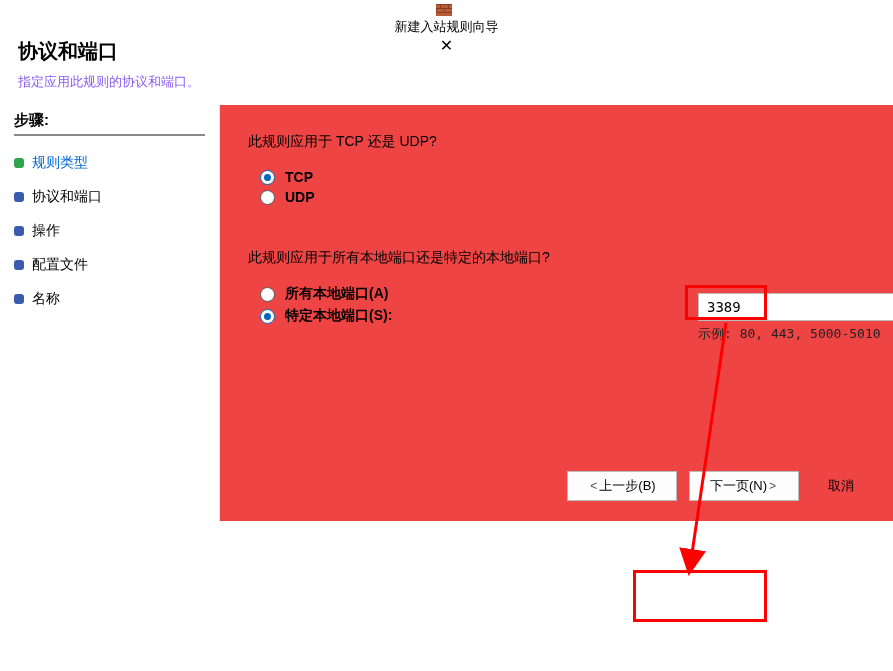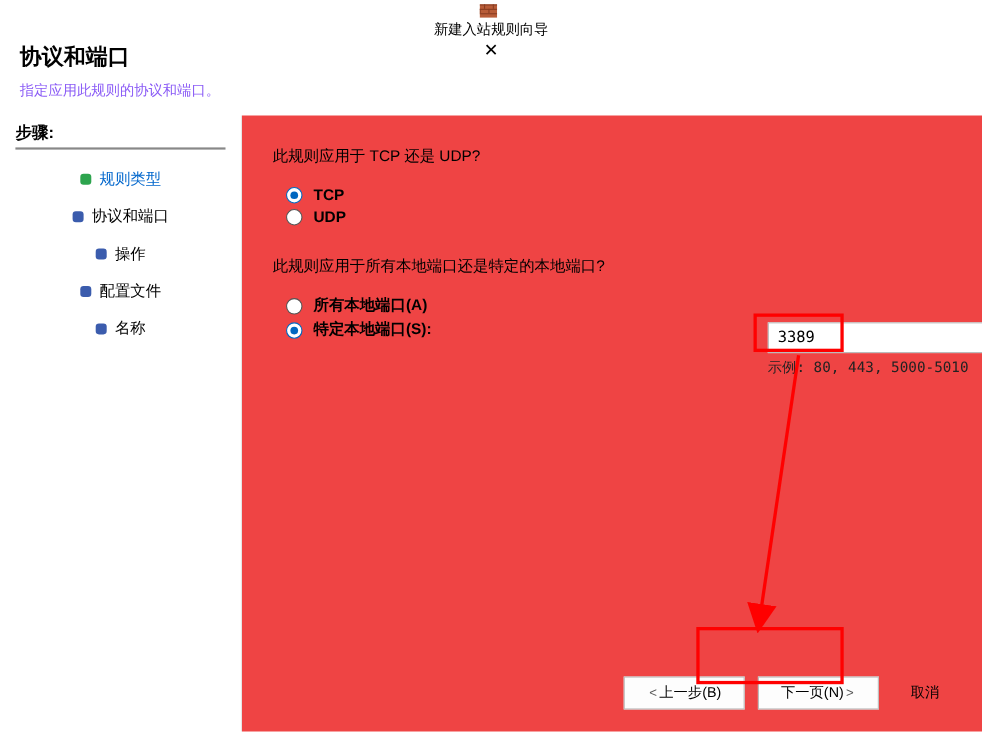--- a/index.html
+++ b/index.html
@@ -41,40 +41,39 @@
   font-size: 20px;
   font-weight: bold;
   margin-bottom: 8px;
 }
 .header .sub {
   font-size: 13px;
   color: #8b5cf6;
 }
 .body {
   display: flex;
-  height: 560px;
+  height: 416px;
 }
 .sidebar {
   width: 220px;
   padding: 6px 14px 0 14px;
   border-right: 1px solid #e5e5e5;
 }
 .steps-hdr {
   font-weight: bold;
   font-size: 15px;
   padding-bottom: 4px;
   margin-bottom: 10px;
   border-bottom: 2px solid #888;
 }
 .step {
   display: flex;
   align-items: center;
   padding: 8px 0;
   cursor: pointer;
-  justify-content: center;
 }
 .step .bullet {
   width: 10px;
   height: 10px;
   border-radius: 3px;
   margin-right: 8px;
 }
 .step.active .bullet { background: #2da44e; }
 .step:not(.active) .bullet { background: #3b5cad; }
 .step.active .label { color: #0066cc; }
@@ -111,21 +110,21 @@
   border-color: #0067c0;
 }
 .radio.selected::after {
   content: '';
   width: 7px;
   height: 7px;
   background: #0067c0;
   border-radius: 50%;
 }
 .radio-row b { font-weight: bold; }
-.section2 { margin-top: 28px; }
+.section2 { margin-top: 44px; }
 .port-row {
   position: absolute;
   left: 478px;
   top: 188px;
   width: 370px;
 }
 .port-input {
   width: 365px;
   height: 28px;
   border: 1px solid #bbb;

